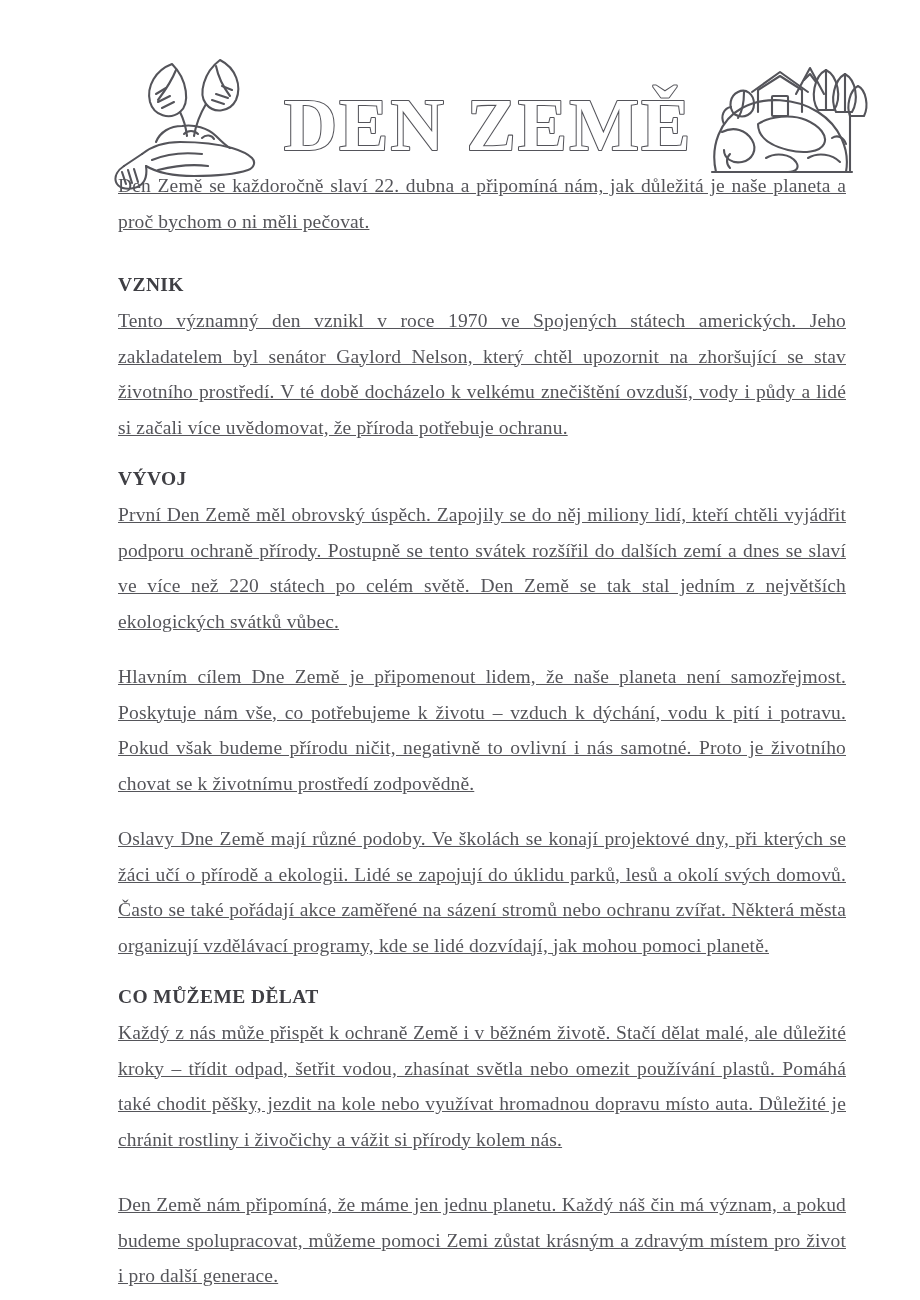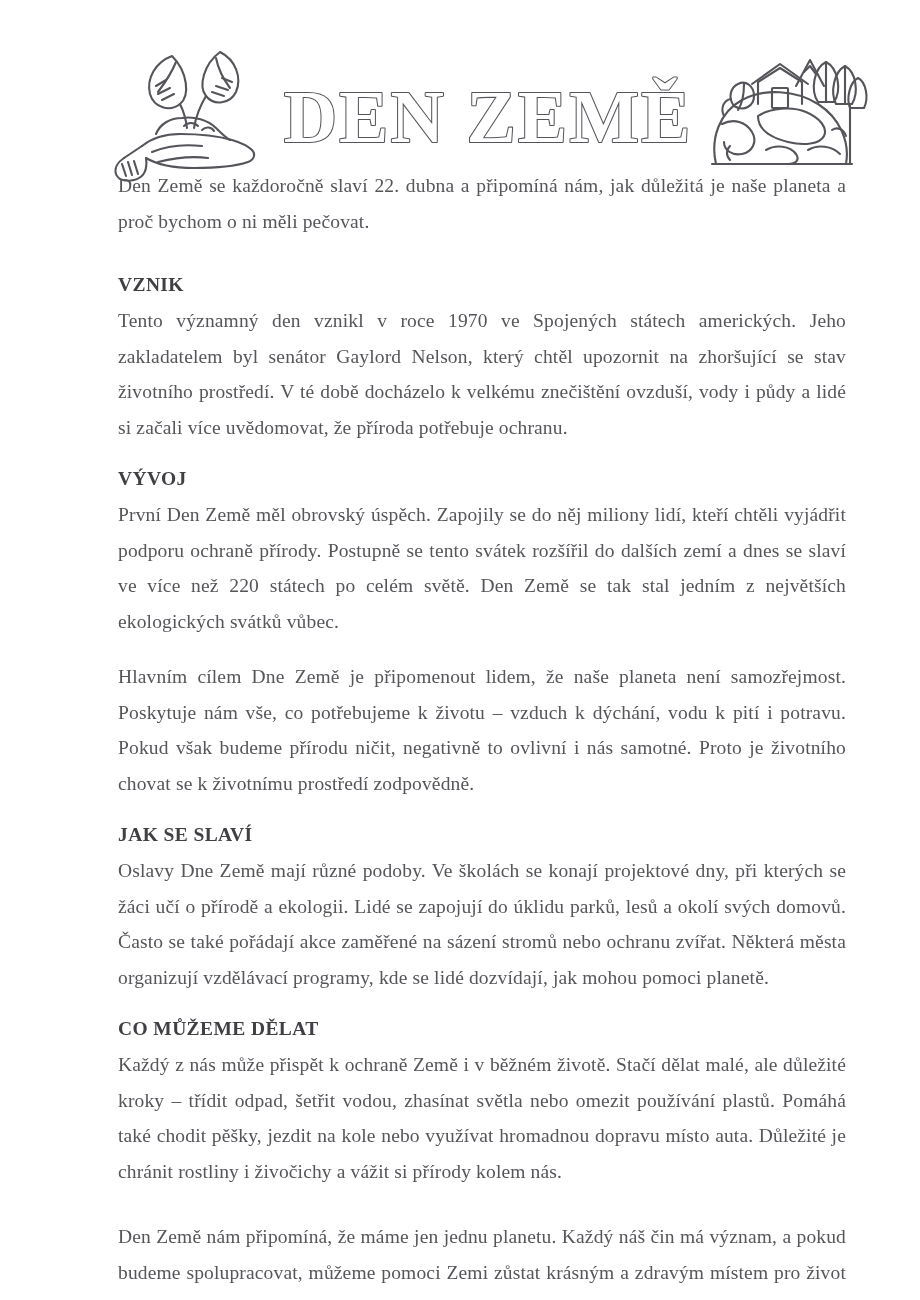--- a/index.html
+++ b/index.html
@@ -22,21 +22,21 @@
     position: relative;
     width: 920px;
     height: 1300px;
     box-sizing: border-box;
   }
 
   
   .header {
     position: absolute;
     left: 0;
-    top: 0;
+    top: 8px;
     width: 920px;
     height: 176px;
   }
 
   .illus-hand {
     position: absolute;
     left: 96px;
     top: 42px;
     width: 190px;
     height: 140px;
@@ -88,20 +88,21 @@
   }
 
   p.para {
     margin: 0;
     text-align: justify;
     text-justify: inter-word;
     font-size: 19.5px;
     line-height: 35.5px;
     color: #55555a;
     letter-spacing: 0.15px;
+    text-decoration: underline;
   }
 
   p.para.first {
     margin-top: 0;
   }
 
   h2.section {
     margin: 0;
     font-size: 19.5px;
     font-weight: 700;
@@ -219,21 +220,20 @@
     </div>
     <div class="gap-before-head"></div>
 
     <div class="block">
       <div class="gap-after-head"></div>
       <p class="para">Hlavním cílem Dne Země je připomenout lidem, že naše planeta není samozřejmost. Poskytuje nám vše, co potřebujeme k životu – vzduch k dýchání, vodu k pití i potravu. Pokud však budeme přírodu ničit, negativně to ovlivní i nás samotné. Proto je životního chovat se k životnímu prostředí zodpovědně.</p>
     </div>
     <div class="gap-before-head"></div>
 
     <div class="block">
-      <h2 class="section">JAK SE SLAVÍ</h2>
       <div class="gap-after-head"></div>
       <p class="para">Oslavy Dne Země mají různé podoby. Ve školách se konají projektové dny, při kterých se žáci učí o přírodě a ekologii. Lidé se zapojují do úklidu parků, lesů a okolí svých domovů. Často se také pořádají akce zaměřené na sázení stromů nebo ochranu zvířat. Některá města organizují vzdělávací programy, kde se lidé dozvídají, jak mohou pomoci planetě.</p>
     </div>
     <div class="gap-before-head"></div>
 
     <div class="block">
       <h2 class="section">CO MŮŽEME DĚLAT</h2>
       <div class="gap-after-head"></div>
       <p class="para">Každý z nás může přispět k ochraně Země i v běžném životě. Stačí dělat malé, ale důležité kroky – třídit odpad, šetřit vodou, zhasínat světla nebo omezit používání plastů. Pomáhá také chodit pěšky, jezdit na kole nebo využívat hromadnou dopravu místo auta. Důležité je chránit rostliny i živočichy a vážit si přírody kolem nás.</p>
       <div class="gap-para"></div>

